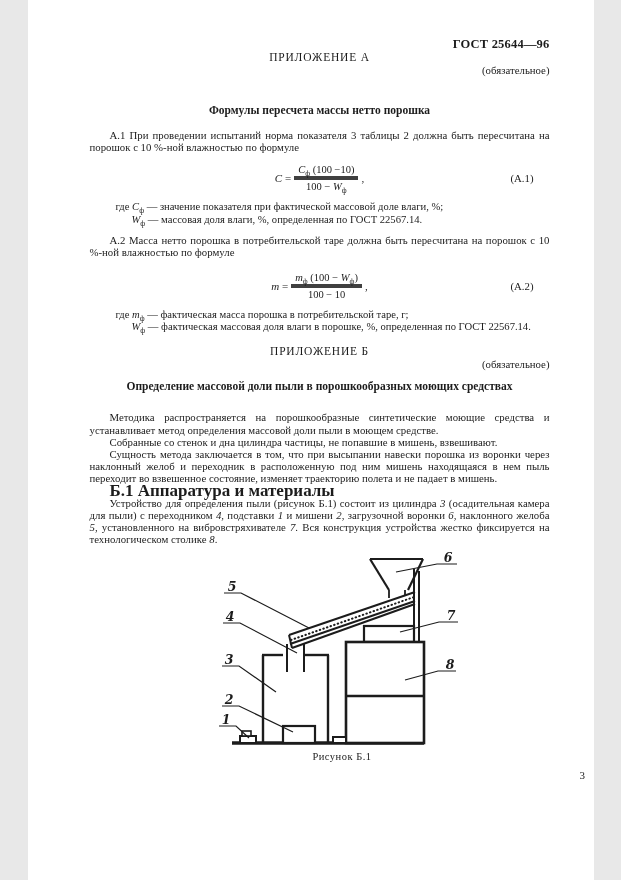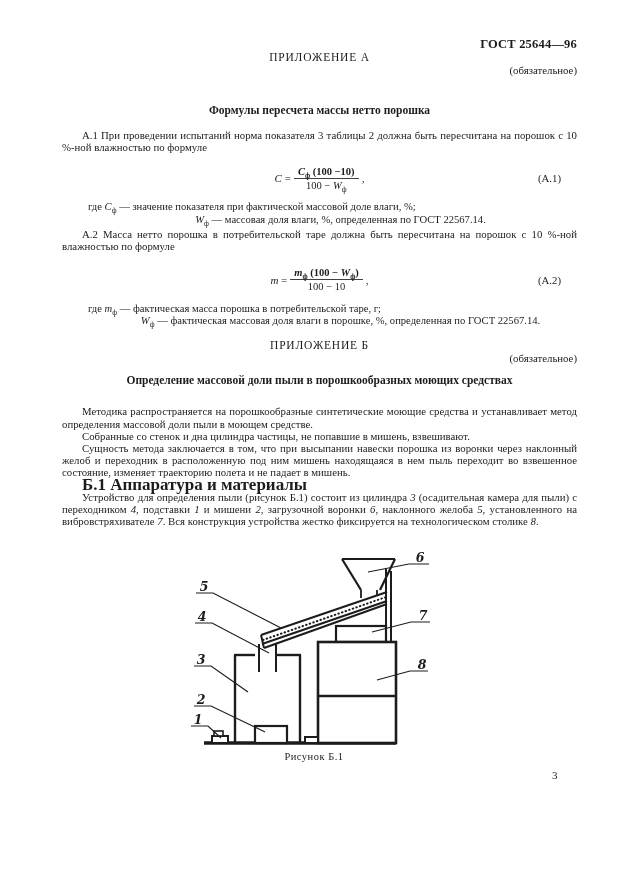--- a/index.html
+++ b/index.html
@@ -1,18 +1,18 @@
 <!DOCTYPE html>
 <html><head>
 <meta charset="utf-8">
 <style>
   html,body{margin:0;padding:0;background:#e8e8e8;}
   .page{
     position:relative;
-    width:621px;height:880px;
+    width:566px;height:880px;
     margin:0 auto;
     background:#ffffff;
     font-family:"Liberation Serif","DejaVu Serif",serif;
     color:#1c1c1c;
     box-sizing:border-box;
     padding:38px 44px 0 62px;
     overflow:hidden;
   }
   .gost-header{
     text-align:right;
@@ -61,35 +61,35 @@
   }
   .formula-row-2{margin-top:8px;}
   .formula{display:flex;align-items:center;}
   .frac{
     display:inline-block;
     text-align:center;
     vertical-align:middle;
     margin:0 3px;
     font-size:10.5px;
   }
-  .frac .num{display:block;border-bottom:1px solid #404040;padding:0 4px 1px 4px;font-weight:bold;}
+  .frac .num{display:block;border-bottom:4px solid #404040;padding:0 4px 1px 4px;}
   .frac .den{display:block;padding-top:1px;}
   .eqnum{
     position:absolute;
     right:16px;top:50%;
     transform:translateY(-50%);
     font-size:10.8px;
   }
   .where{
     font-size:10.6px;
     line-height:12.4px;
     margin-top:4px;
   }
   .where .wl1{padding-left:26px;}
-  .where .wl2{padding-left:42px;text-align:center;}
+  .where .wl2{padding-left:42px;}
   .bold-sub{
     font-weight:bold;
     font-size:17px;
     line-height:12.2px;
     text-indent:20px;
   }
   .it{font-style:italic;}
   sub.ph{font-size:7.5px;line-height:0;font-style:normal;}
   .fig{
     position:absolute;
@@ -126,21 +126,21 @@
       <span>,</span>
     </span>
     <span class="eqnum">(А.1)</span>
   </div>
 
   <div class="where">
     <div class="wl1"><span>где </span><span class="it">C</span><sub class="ph">ф</sub><span> — значение показателя при фактической массовой доле влаги, %;</span></div>
     <div class="wl2"><span class="it">W</span><sub class="ph">ф</sub><span> — массовая доля влаги, %, определенная по ГОСТ 22567.14.</span></div>
   </div>
 
-  <p class="para" style="margin-top:2px;"><span>А.2 Масса нетто порошка в потребительской таре должна быть пересчитана на порошок с 10 %-ной влажностью по формуле</span></p>
+  <p class="para" style="margin-top:8px;"><span>А.2 Масса нетто порошка в потребительской таре должна быть пересчитана на порошок с 10 %-ной влажностью по формуле</span></p>
 
   <div class="formula-row formula-row-2">
     <span class="formula">
       <span><span class="it">m</span><span> = </span></span>
       <span class="frac">
         <span class="num"><span class="it">m</span><sub class="ph">ф</sub><span> (100 − </span><span class="it">W</span><sub class="ph">ф</sub><span>)</span></span>
         <span class="den"><span>100 − 10</span></span>
       </span>
       <span>,</span>
     </span>

